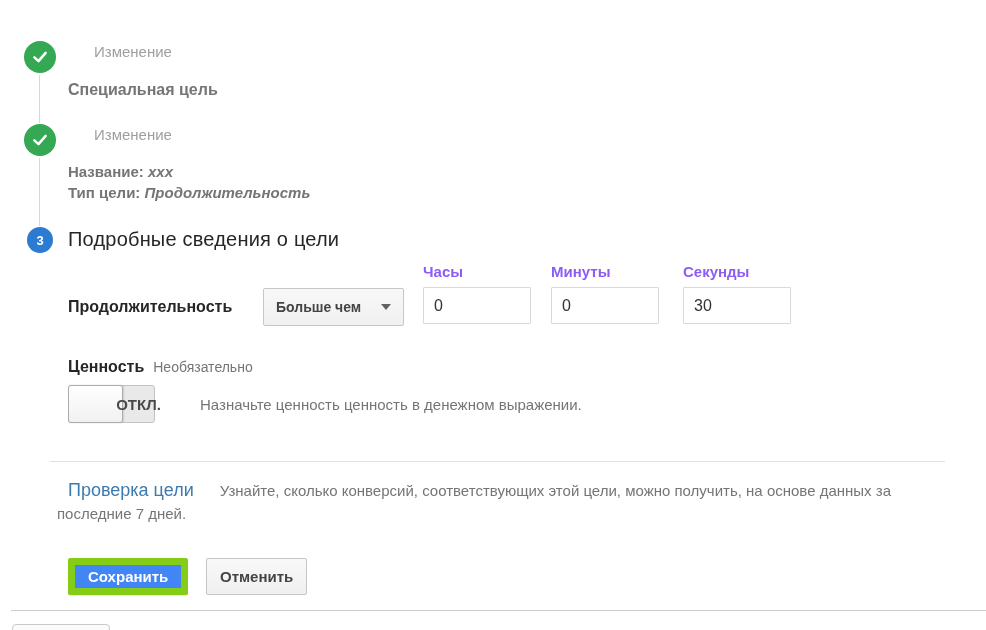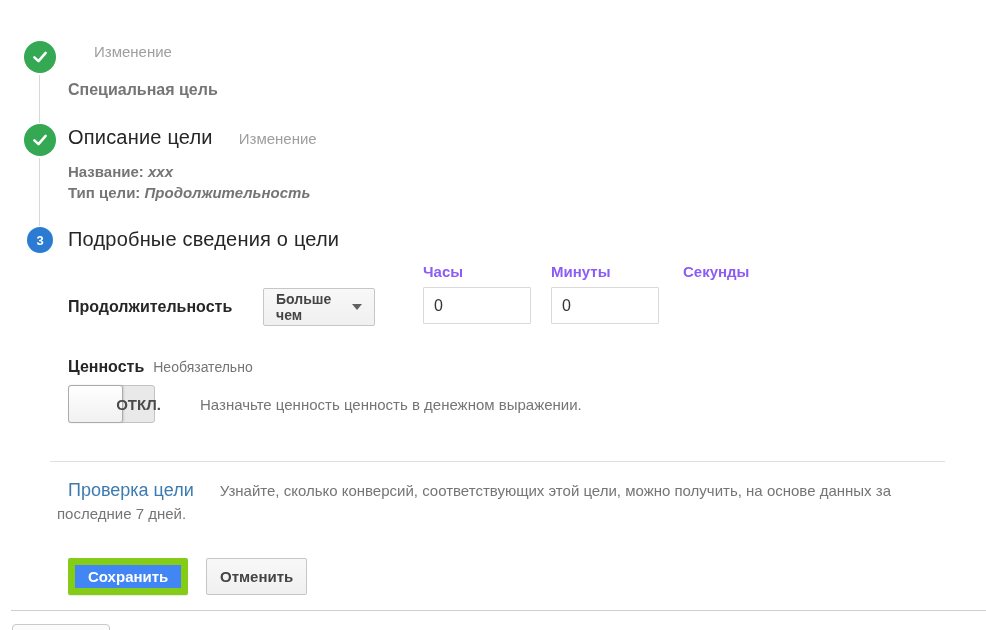--- a/index.html
+++ b/index.html
@@ -29,21 +29,21 @@
   .sub   { position:absolute; left:68px; font-size:16px; color:#757575; white-space:nowrap;font-weight:bold; }
   .sub.small { font-size:15px; }
   .sub i { font-style:italic; }
 
   
   .form-label { position:absolute; left:68px; font-size:16px; font-weight:bold; color:#262626; white-space:nowrap; }
   .optional-note { font-size:14px; font-weight:normal; color:#757575; margin-left:9px; }
 
   
   .dropdown {
-    position:absolute; left:263px; top:288px; width:112px; height:38px;
+    position:absolute; left:263px; top:288px; width:141px; height:38px;
     background:linear-gradient(#f8f8f8,#f0f0f0);
     border:1px solid #c6c6c6; border-radius:2px;
     display:flex; align-items:center; justify-content:space-between;
     padding:0 12px; cursor:pointer;
     font-size:14px; font-weight:bold; color:#444;
   }
   .caret { width:0; height:0; border-left:5px solid transparent;
            border-right:5px solid transparent; border-top:6px solid #616161; }
 
   
@@ -112,21 +112,20 @@
 </div>
 <div class="sub" style="top:81px">Специальная цель</div>
 
 <div class="marker green" style="top:124px">
   <svg width="18" height="18" viewBox="0 0 24 24">
     <polyline points="4.5,12.5 10,17.5 19.5,6.5" fill="none" stroke="#ffffff" stroke-width="3.4" stroke-linecap="round" stroke-linejoin="round"></polyline>
   </svg>
 </div>
 <div class="connector" style="top:158px; height:68px"></div>
 <div class="title-row" style="top:126px">
-  <span class="step-title">Описание цели</span>
   <a class="edit-link">Изменение</a>
 </div>
 <div class="sub small" style="top:163px"><span>Название: </span><i>xxx</i></div>
 <div class="sub small" style="top:184px"><span>Тип цели: </span><i>Продолжительность</i></div>
 
 <div class="marker blue" style="top:227px">
   <span>3</span>
 </div>
 <div class="title-row" style="top:228px">
   <span class="step-title">Подробные сведения о цели</span>
@@ -142,20 +141,21 @@
 <div class="time-field" style="left:423px; top:263px">
   <label class="field-label">Часы</label>
   <input type="text" value="0" style="">
 </div>
 <div class="time-field" style="left:551px; top:263px">
   <label class="field-label">Минуты</label>
   <input type="text" value="0" style="">
 </div>
 <div class="time-field" style="left:683px; top:263px">
   <label class="field-label">Секунды</label>
+  <input type="text" value="30" style="">
 </div>
 
 <div class="form-label" style="top:358px">
   <span>Ценность</span><span class="optional-note">Необязательно</span>
 </div>
 
 <div class="toggle">
   <span class="knob"></span>
   <span class="toggle-label">ОТКЛ.</span>
 </div>

